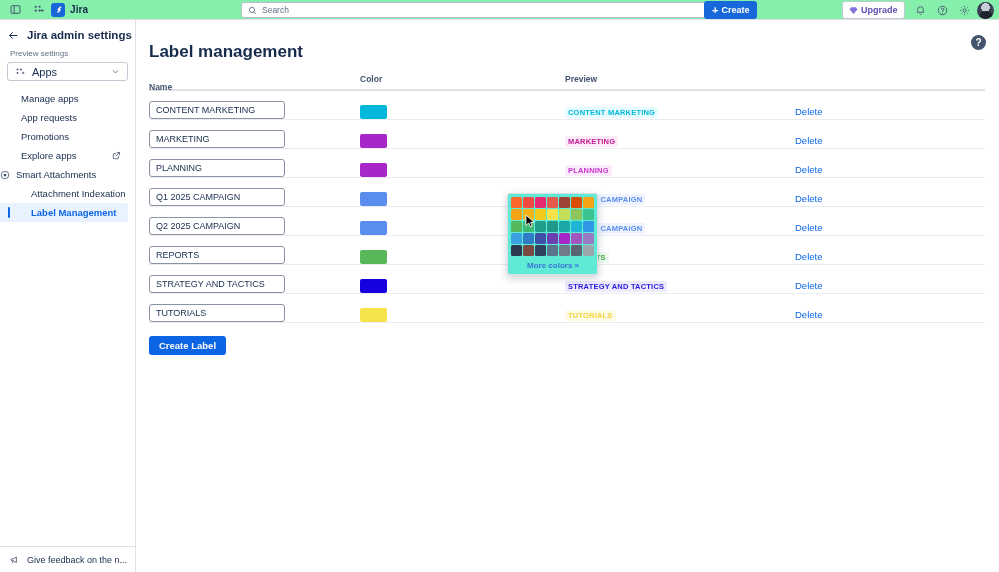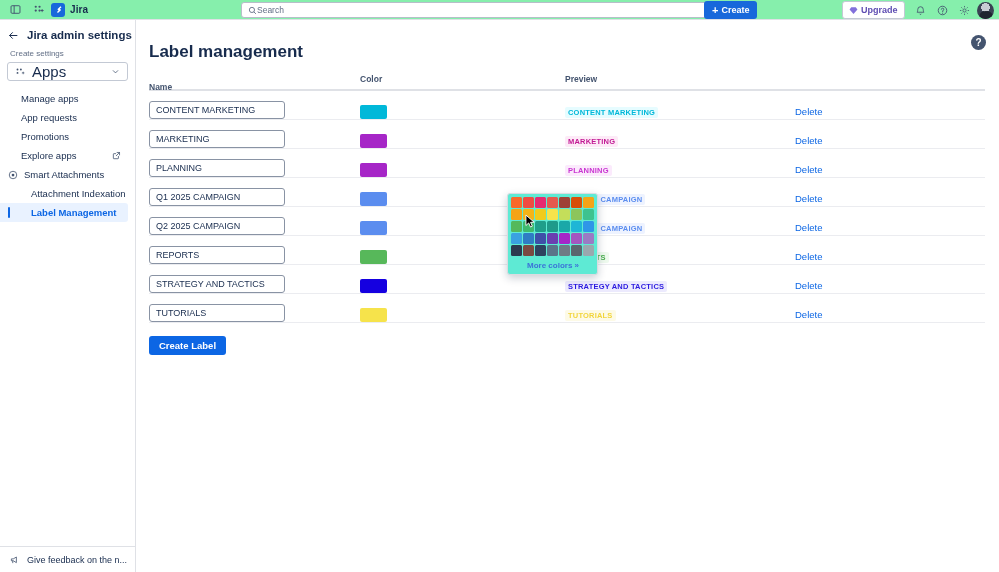--- a/index.html
+++ b/index.html
@@ -26,21 +26,21 @@
   .jira-logo-wrap { display: flex; align-items: center; gap: 5px; margin-left: 4px; }
   .jira-mark {
     width: 14px; height: 14px; background: #1868db; border-radius: 3px;
     display: flex; align-items: center; justify-content: center;
   }
   .jira-text { font-size: 10px; font-weight: 700; color: #172b4d; letter-spacing: .1px; }
 
   .search-box {
     position: absolute; left: 241px; top: 2px; width: 487px; height: 16px;
     border: 1px solid #b7bec9; border-radius: 3px; background: #fff;
-    display: flex; align-items: center; padding: 0 6px;
+    display: flex; align-items: center; gap: 5px; padding: 0 6px;
   }
   .search-box .ph { font-size: 8.5px; color: #626f86; }
 
   .create-btn {
     position: absolute; left: 704px; top: 1px; height: 18px;
     background: #1868db; color: #fff; border: none; border-radius: 3px;
     font-size: 9px; font-weight: 600; display: flex; align-items: center;
     gap: 3px; padding: 0 8px; font-family: "Liberation Sans", sans-serif; cursor: pointer;
   }
   .upgrade-btn {
@@ -65,28 +65,28 @@
     position: absolute; left: 0; top: 20px; width: 136px; height: 552px;
     background: #fff; border-right: 1px solid #dfe1e6;
   }
   .sb-back { display: flex; align-items: center; gap: 8px; padding: 9px 0 0 8px; }
   .sb-back .ttl { font-size: 11.5px; font-weight: 700; color: #172b4d; }
   .sb-sub { font-size: 8px; color: #626f86; padding: 8px 0 4px 10px; }
   .sb-select {
     margin: 0 7px; height: 19px; border: 1px solid #c3c9d4; border-radius: 3px;
     display: flex; align-items: center; gap: 7px; padding: 0 7px; background: #fff; cursor: pointer;
   }
-  .sb-select .lbl { font-size: 15px; color: #172b4d; flex: 1; }
+  .sb-select .lbl { font-size: 11px; color: #172b4d; flex: 1; }
   .sb-list { margin-top: 8px; }
   .sb-item {
     height: 19px; display: flex; align-items: center; font-size: 9.5px;
     color: #172b4d; padding-left: 21px; cursor: pointer; position: relative;
   }
   .sb-item.ind { padding-left: 31px; }
-  .sb-item.grp { padding-left: 8px; gap: 6px; }
+  .sb-item.grp { padding-left: 0; gap: 6px; }
   .sb-item.active {
     background: #e9f2ff; color: #0c66e4; font-weight: 600;
     margin: 0 7px 0 0; border-radius: 0 3px 3px 0;
   }
   .sb-item.active::before {
     content: ""; position: absolute; left: 8px; top: 4px; width: 2px; height: 11px;
     background: #0c66e4; border-radius: 2px;
   }
   .ext-ico { position: absolute; right: 14px; color: #44546f; display: flex; }
   .sb-feedback {
@@ -230,21 +230,21 @@
   <div class="sb-back">
     <span style="display:flex;">
       <svg width="11" height="11" viewBox="0 0 16 16" fill="none" stroke="#172b4d" stroke-width="1.4" stroke-linecap="round">
         <line x1="2.5" y1="8" x2="13" y2="8"></line>
           <polyline points="6.5,3.8 2.3,8 6.5,12.2"></polyline>
       </svg>
     </span>
     <span class="ttl">Jira admin settings</span>
   </div>
 
-  <div class="sb-sub">Create settings</div>
+  <div class="sb-sub">Preview settings</div>
 
   <div class="sb-select">
     <span style="display:flex;">
       <svg width="10" height="10" viewBox="0 0 16 16" fill="#44546f">
         <circle cx="4" cy="4" r="1.5"></circle>
           <circle cx="9.4" cy="4" r="1.5"></circle>
         <circle cx="4" cy="9.4" r="1.5"></circle>
         <rect x="12.4" y="7.2" width="1.2" height="4.5" rx=".6"></rect>
         <rect x="10.7" y="8.9" width="4.5" height="1.2" rx=".6"></rect>
       </svg>

